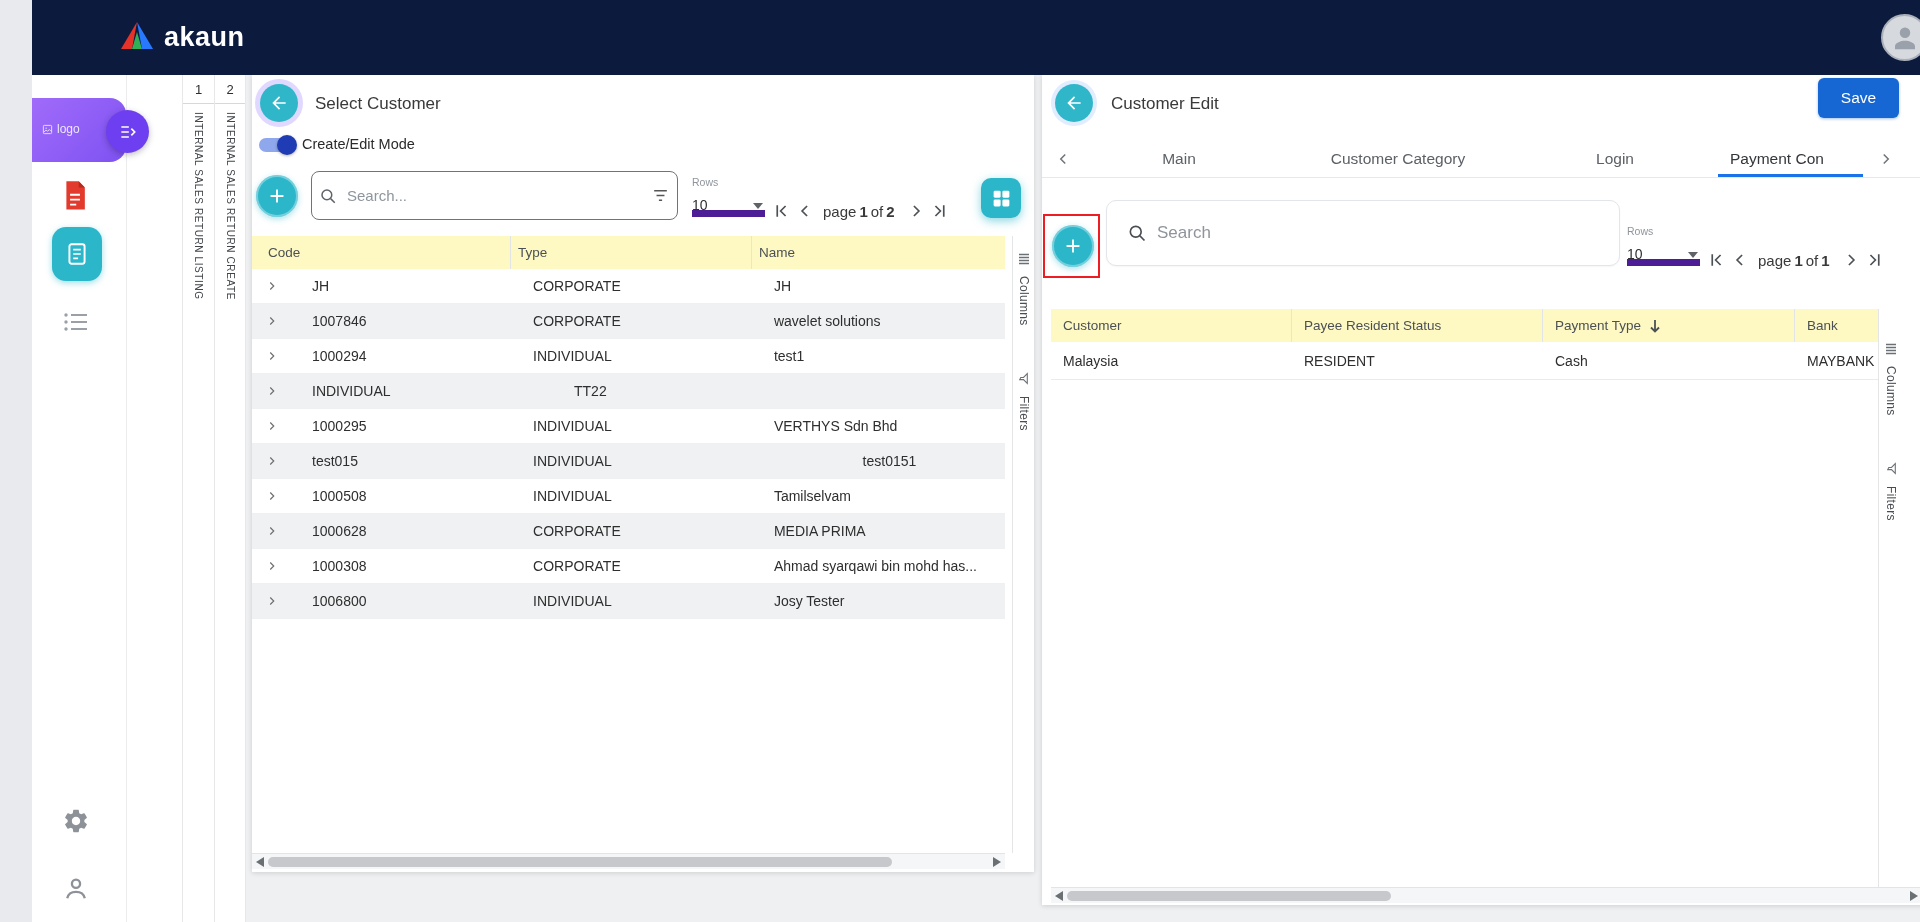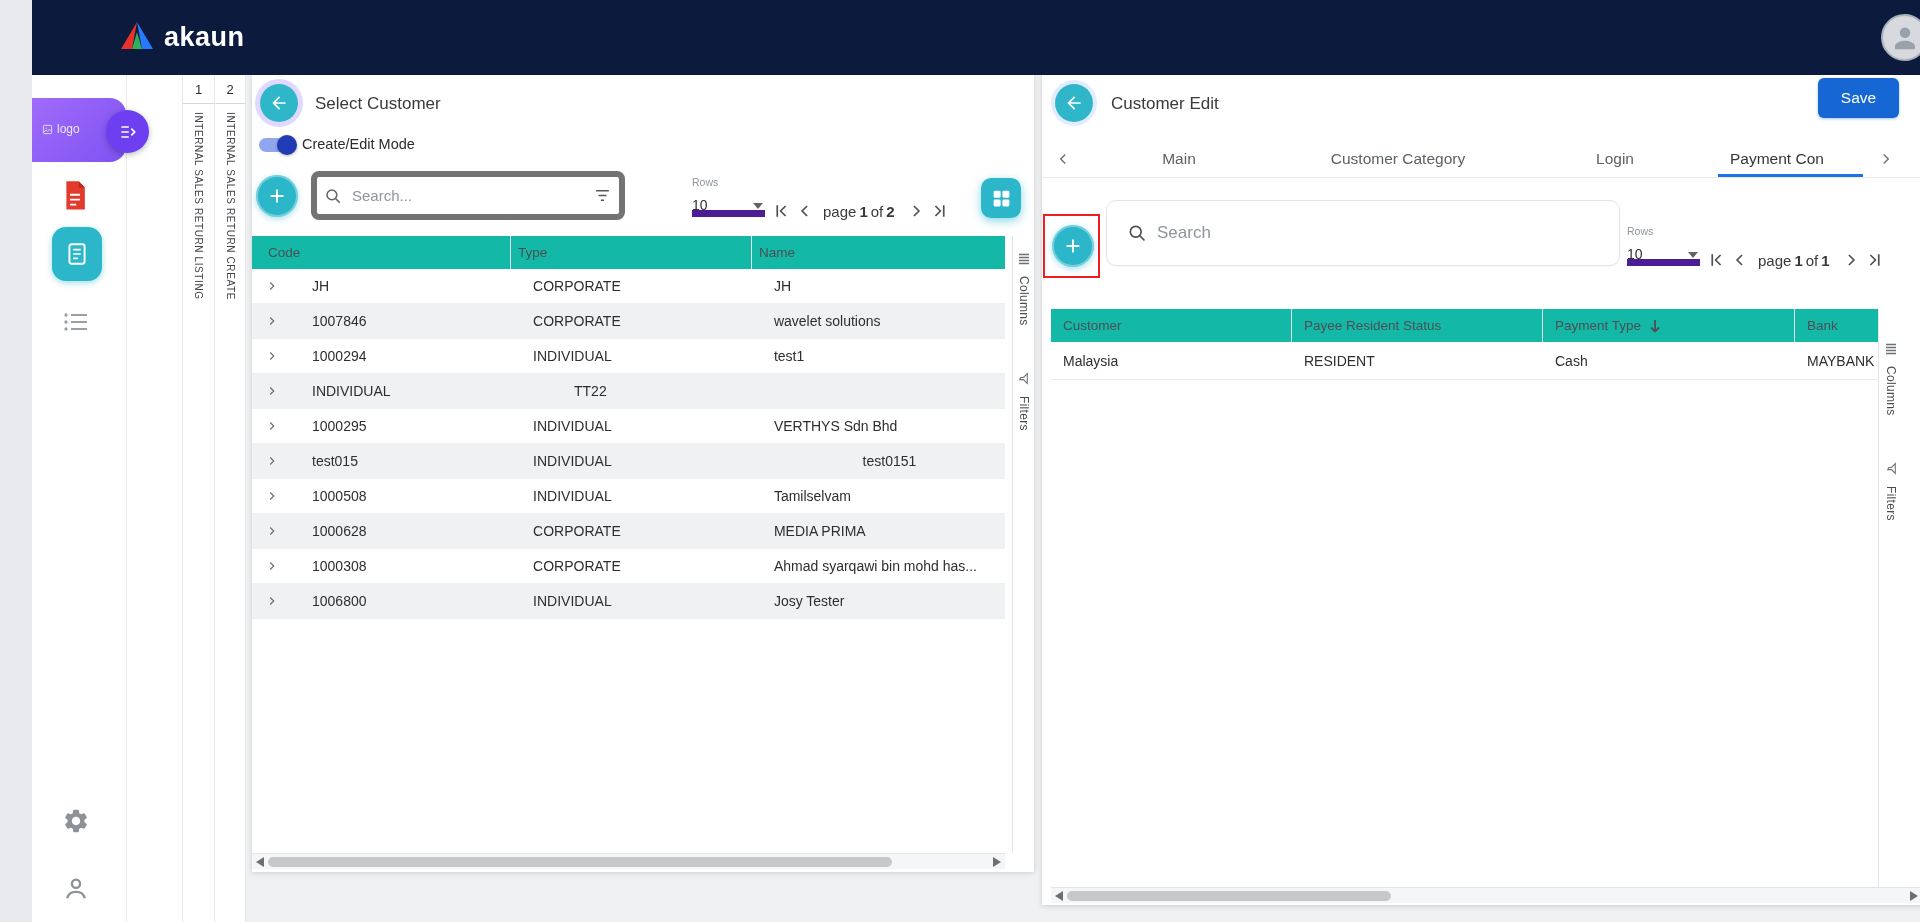--- a/index.html
+++ b/index.html
@@ -43,41 +43,41 @@
 
   
   .toggle { position:absolute; left:5px; top:59px; width:40px; height:22px; cursor:pointer; }
   .toggle-track { position:absolute; left:2px; top:4px; width:36px; height:14px; border-radius:7px; background:#8fa7ec; }
   .toggle-knob { position:absolute; right:0; top:1px; width:20px; height:20px; border-radius:50%; background:#1f3cb4; box-shadow:0 1px 3px rgba(0,0,0,.3); }
   .toggle-label { position:absolute; left:50px; top:61px; font-size:14.5px; color:#2b2b2b; }
 
   .plus-btn { position:absolute; width:42px; height:42px; border-radius:50%; background:#2bb6ca; display:flex; align-items:center; justify-content:center; box-shadow:inset 0 0 0 2px rgba(255,255,255,.35), 0 2px 6px rgba(43,182,202,.4); cursor:pointer; }
 
   .searchbox { position:absolute; display:flex; align-items:center; background:#fff; }
-  .sb1 { left:59px; top:96px; width:314px; height:49px; border:6px solid #737373; border-radius:8px; padding:0 7px; }
+  .sb1 { left:59px; top:96px; width:367px; height:49px; border:1px solid #737373; border-radius:8px; padding:0 7px; }
   .sb2 { left:64px; top:125px; width:514px; height:66px; border:1px solid #e2e5e9; border-radius:10px; padding:0 20px; box-shadow:0 1px 2px rgba(0,0,0,.04); }
   .searchbox input { border:none; outline:none; flex:1; margin-left:10px; font-family:"Liberation Sans",sans-serif; color:#3c4043; background:transparent; }
   .sb1 input { font-size:15px; }
   .sb2 input { font-size:17px; }
   .searchbox input::placeholder { color:#8e959c; }
 
   .rows-group { position:absolute; }
   .rows-label { font-size:10.5px; color:#8f959b; margin-bottom:5px; }
   .rows-select { position:relative; width:73px; height:24px; border-bottom:7px solid #4c1d95; font-size:14px; color:#2f2f2f; line-height:24px; cursor:pointer; }
   .rows-select svg { position:absolute; right:2px; top:10px; }
 
   .pager { position:absolute; display:flex; align-items:center; gap:4px; height:28px; }
   .pgbtn { display:flex; align-items:center; cursor:pointer; }
   .pgtext { font-size:15px; color:#3a3a3a; margin:0 4px; white-space:nowrap; }
   .pgtext b { font-weight:bold; margin:0 3px; }
 
   .grid-btn { position:absolute; left:729px; top:103px; width:40px; height:40px; border-radius:10px; background:#2bb6ca; display:flex; align-items:center; justify-content:center; box-shadow:0 3px 10px rgba(43,182,202,.55); cursor:pointer; }
 
   
-  .thead { position:absolute; display:flex; background:#14b8a6; height:33px; }
+  .thead { position:absolute; display:flex; background:#fef9c3; height:33px; }
   .th { line-height:33px; font-size:13.5px; color:#4b5055; border-right:1px solid #e3e4e6; overflow:hidden; white-space:nowrap; display:flex; align-items:center; }
   .th:last-child { border-right:none; }
   .lth .th { padding-left:7px; }
   .lth .th:first-child { padding-left:16px; }
   .rth .th { padding-left:12px; }
   .tbody { position:absolute; overflow:hidden; }
   .trow { display:flex; background:#fff; cursor:pointer; }
   .lt .trow { height:35px; line-height:35px; border-bottom:1px solid #eef0f1;gap:14px; }
   .lt .trow.alt { background:#eff1f2; }
   .rt .trow { height:38px; line-height:38px; border-bottom:1px solid #e9ebed; }

